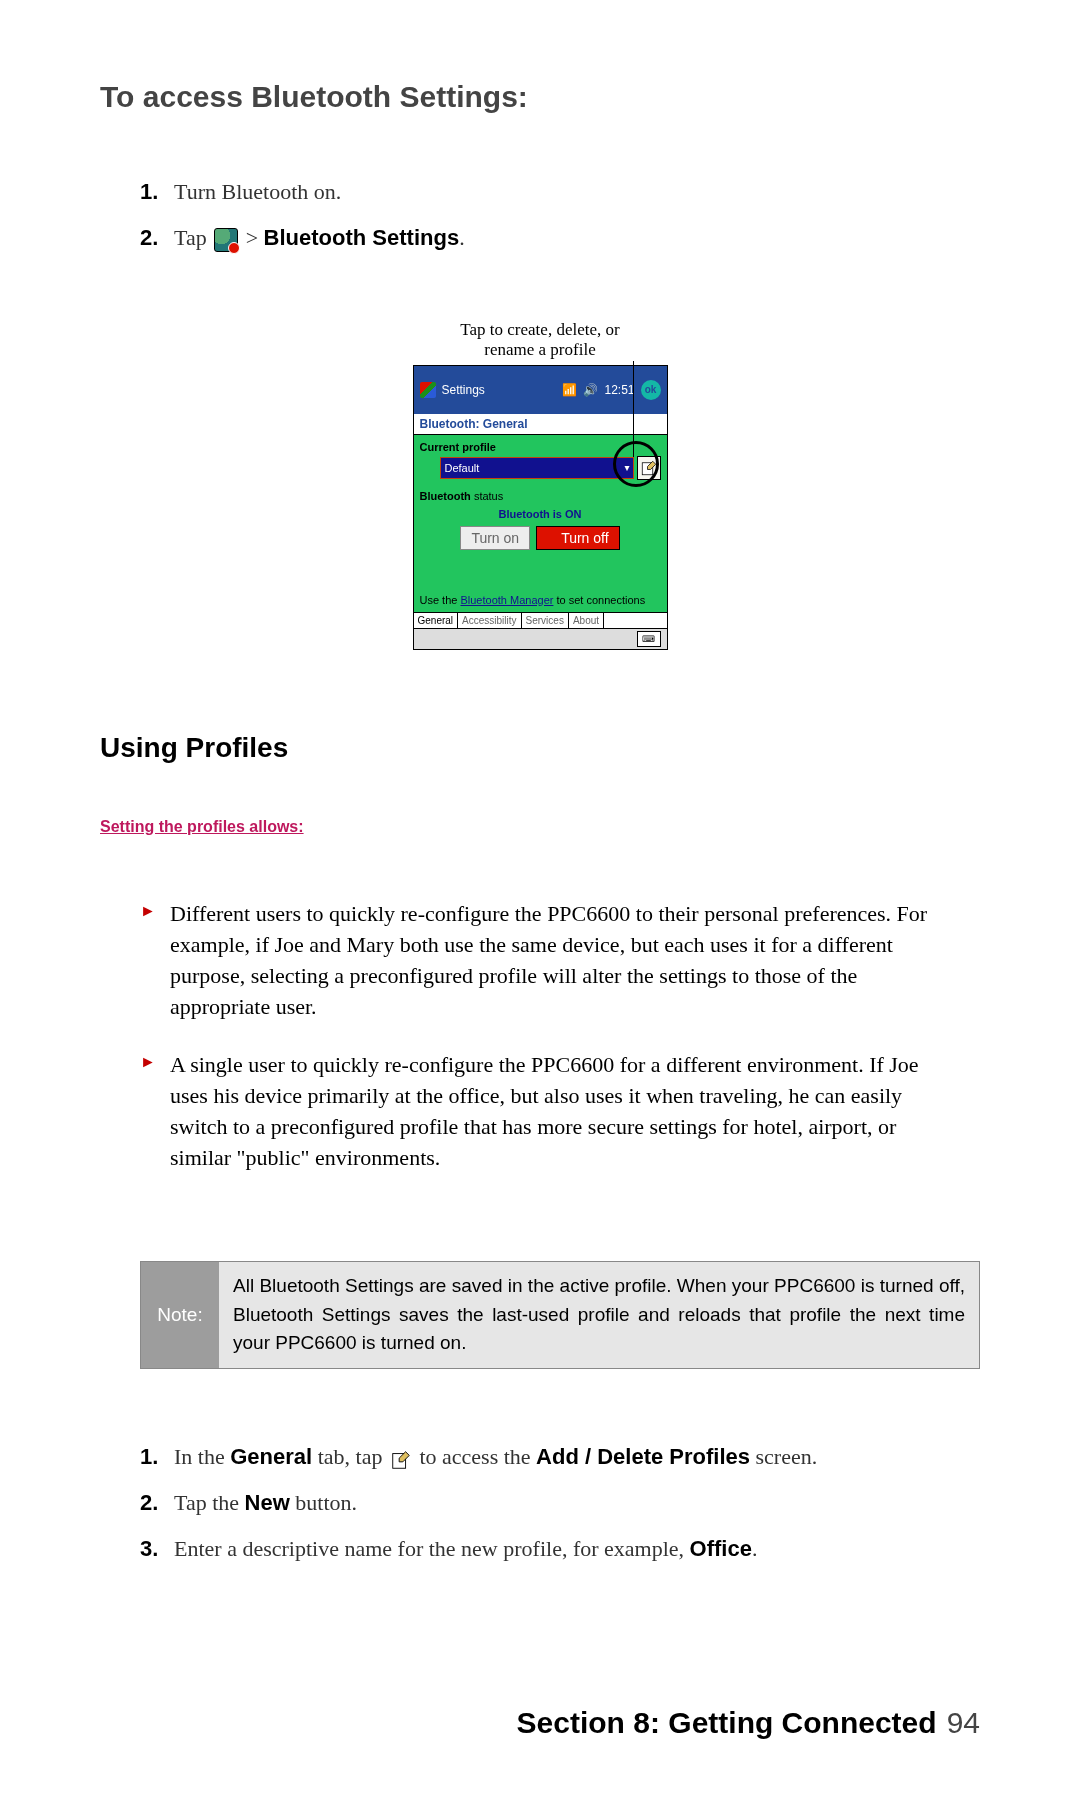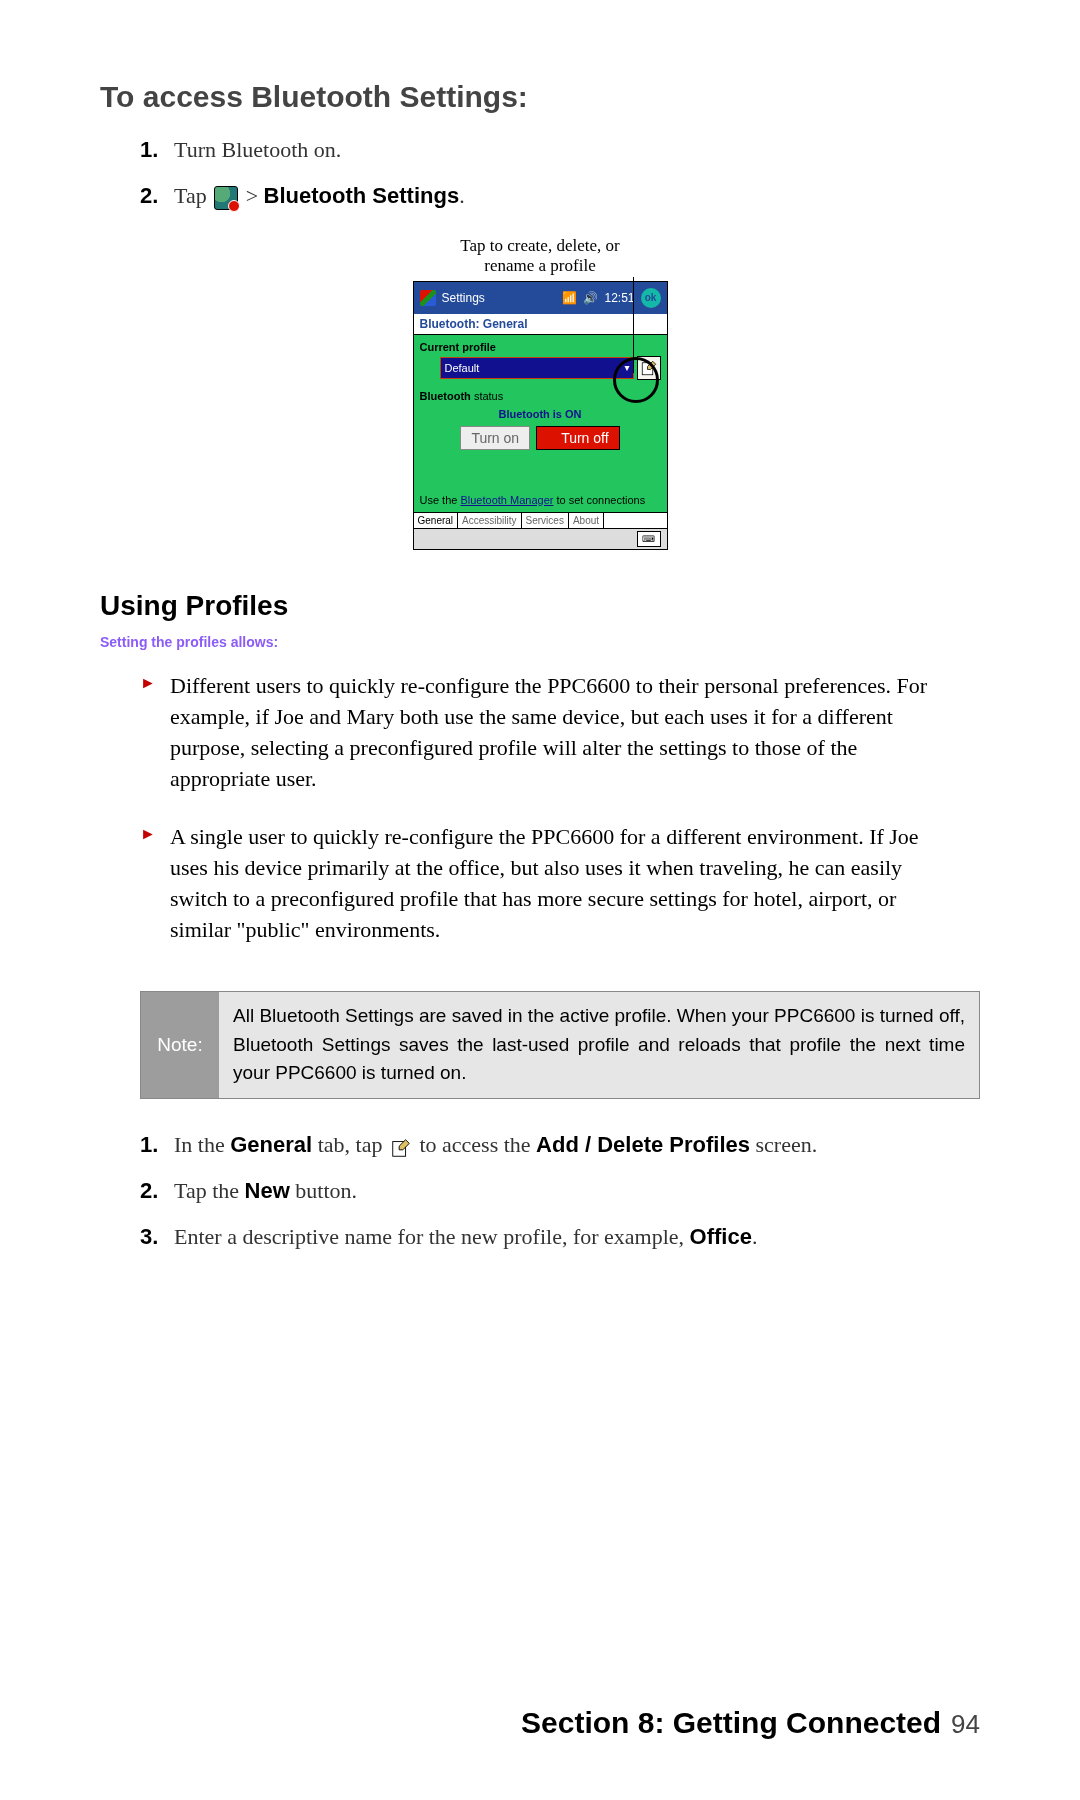--- a/index.html
+++ b/index.html
@@ -11,41 +11,43 @@
   }
   .page {
     width: 1080px;
     height: 1800px;
     box-sizing: border-box;
     padding: 80px 100px 60px 100px;
     background: #fff;
     display: flex;
     flex-direction: column;
     position: relative;
+    gap: 42px;
   }
   .h1 {
     font-family: Arial, Helvetica, sans-serif;
     font-weight: bold;
     font-size: 30px;
     color: #444;
     margin: 0 0 20px 0;
   }
   .h2 {
     font-family: Arial, Helvetica, sans-serif;
     font-weight: bold;
     font-size: 28px;
     color: #000;
     margin: 30px 0 12px 0;
   }
   .sub {
     font-family: Arial, Helvetica, sans-serif;
     font-weight: bold;
-    font-size: 14px;
-    color: #8b5cf6;
+    font-size: 16px;
+    color: #be185d;
     margin: 0 0 20px 0;
+    text-decoration: underline;
   }
   ol.steps {
     list-style: none;
     padding: 0 0 0 40px;
     margin: 0 0 10px 0;
     counter-reset: step;
   }
   ol.steps > li {
     counter-increment: step;
     font-size: 22px;
@@ -118,21 +120,21 @@
     align-items: baseline;
     gap: 10px;
     font-family: Arial, Helvetica, sans-serif;
   }
   .footer .section {
     font-size: 30px;
     font-weight: bold;
     color: #000;
   }
   .footer .pg {
-    font-size: 26px;
+    font-size: 30px;
     font-weight: normal;
     color: #444;
   }
 
   
   .fig-wrap {
     display: flex;
     flex-direction: column;
     align-items: center;
     margin: 0 auto 10px auto;
@@ -178,21 +180,21 @@
     font-size: 12px;
     color: #000;
     position: relative;
   }
   .dev-title {
     background: #234b9a;
     color: #fff;
     height: 24px;
     display: flex;
     align-items: center;
-    padding: 4px 6px;
+    padding: 12px 6px;
     font-size: 12px;
     gap: 6px;
   }
   .dev-title .flag {
     width: 16px; height:16px;
     background: linear-gradient(135deg,#d10 0 40%, #1c8f1c 40% 60%, #2a5bd7 60% 100%);
     border-radius: 2px;
   }
   .dev-title .spacer { flex: 1; }
   .dev-title .ok {

